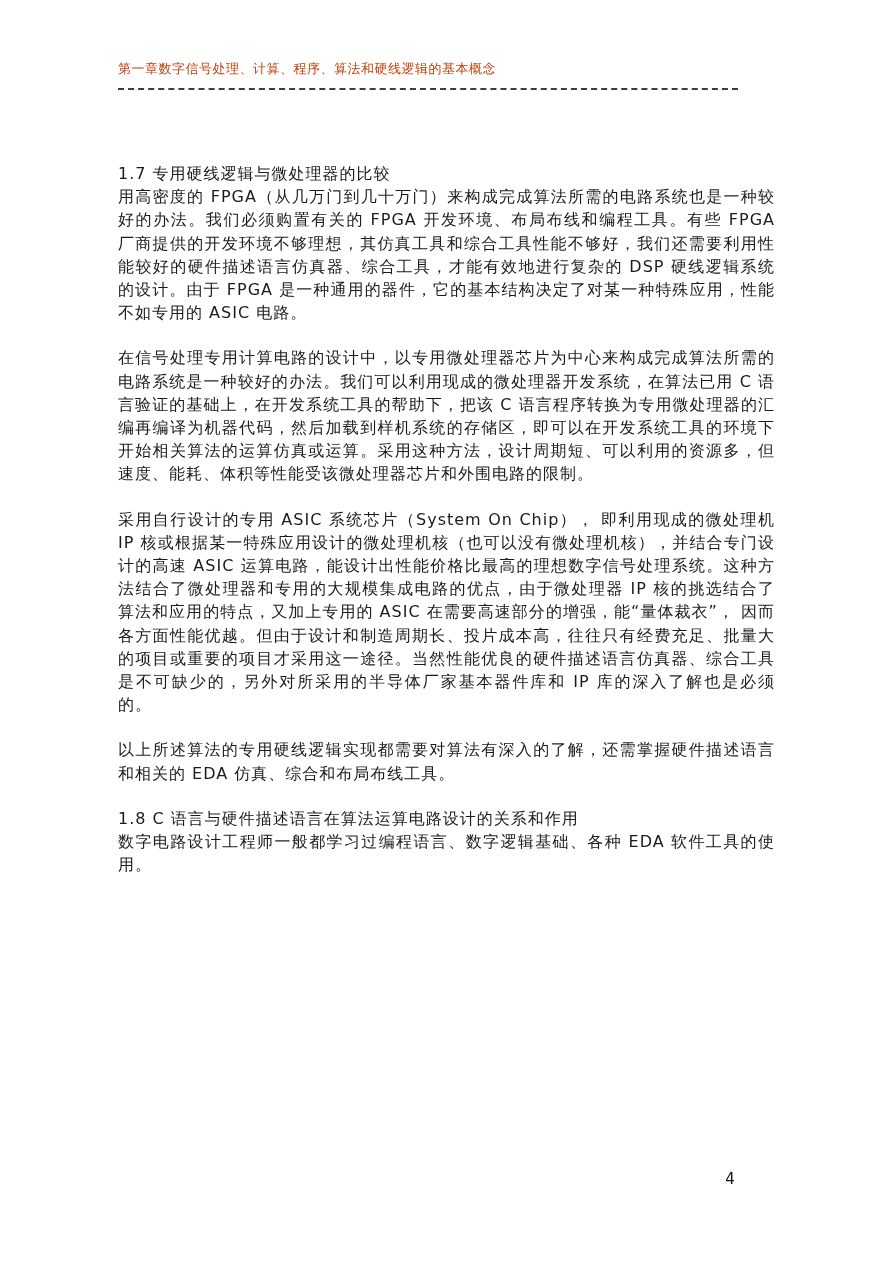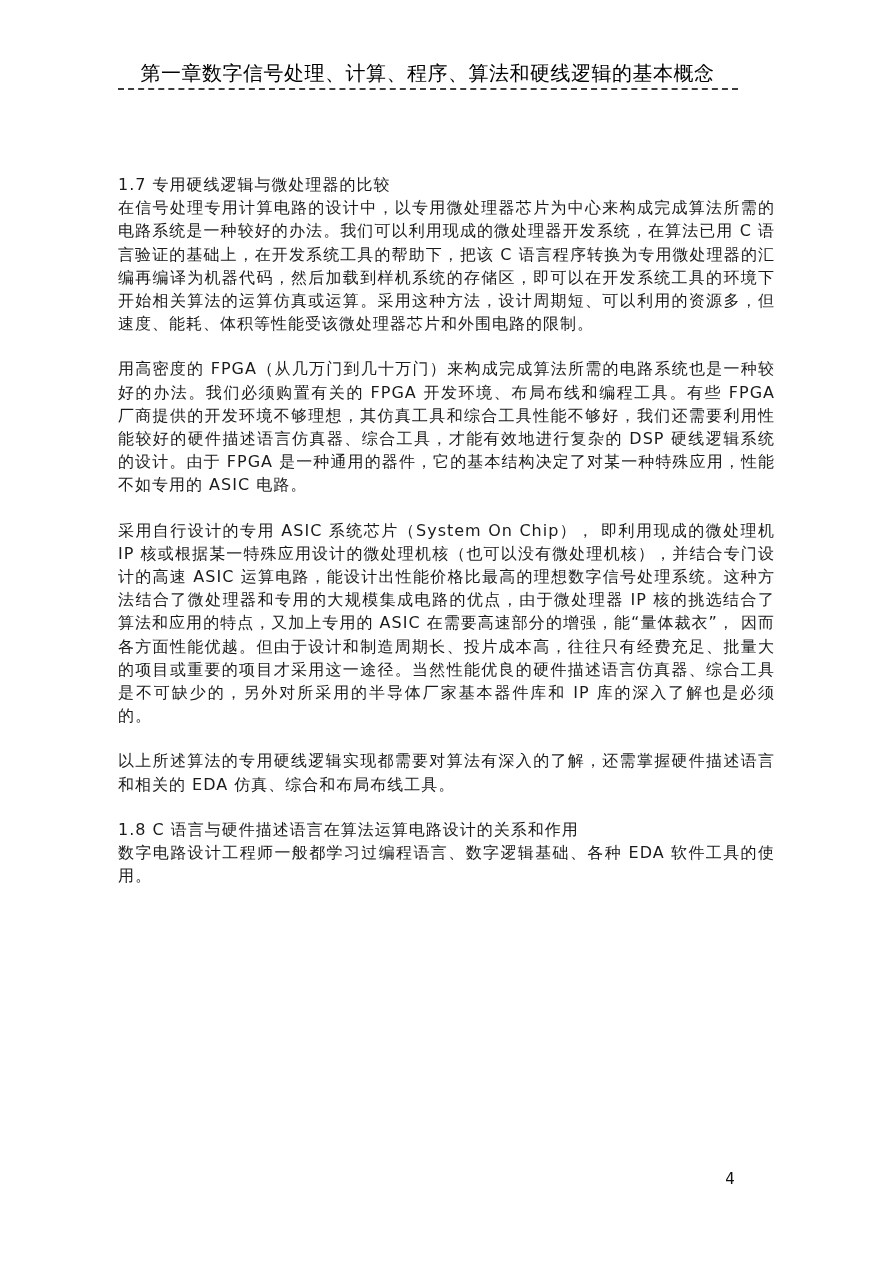--- a/index.html
+++ b/index.html
@@ -14,24 +14,24 @@
     background: #ffffff;
     overflow: hidden;
     font-family: "DejaVu Sans", "Liberation Sans", sans-serif;
     color: #1b1b1b;
   }
   .header-title {
     position: absolute;
     left: 118px;
     top: 60px;
     width: 619px;
-    text-align: center;
-    font-size: 20px;
+    text-align: left;
+    font-size: 13px;
     letter-spacing: 0.5px;
-    color: #000000;
+    color: #c2410c;
     white-space: nowrap;
   }
   .header-divider {
     position: absolute;
     left: 118px;
     top: 88px;
     width: 620px;
     height: 0;
     border-top: 2px dashed #3c3c3c;
   }
@@ -52,21 +52,21 @@
   }
   .heading {
     font-size: 16px;
     line-height: 23.2px;
     letter-spacing: 1px;
     margin: 0;
     font-weight: normal;
     color: #1b1b1b;
   }
   .heading.spaced-above {
-    margin-top: 12px;
+    margin-top: 1px;
   }
   .heading.spaced-below {
   }
   .page-number {
     position: absolute;
     left: 700px;
     top: 1170px;
     width: 60px;
     text-align: center;
     font-size: 15px;
@@ -81,23 +81,23 @@
   <div class="header-title">第一章数字信号处理、计算、程序、算法和硬线逻辑的基本概念</div>
 
   <div class="header-divider"></div>
 
   <div class="body-content">
 
 
 
     <h2 class="heading spaced-above">1.7 专用硬线逻辑与微处理器的比较</h2>
 
+    <p class="para">用高密度的 FPGA（从几万门到几十万门）来构成完成算法所需的电路系统也是一种较好的办法。我们必须购置有关的 FPGA 开发环境、布局布线和编程工具。有些 FPGA 厂商提供的开发环境不够理想，其仿真工具和综合工具性能不够好，我们还需要利用性能较好的硬件描述语言仿真器、综合工具，才能有效地进行复杂的 DSP 硬线逻辑系统的设计。由于 FPGA 是一种通用的器件，它的基本结构决定了对某一种特殊应用，性能不如专用的 ASIC 电路。</p>
+
     <p class="para">在信号处理专用计算电路的设计中，以专用微处理器芯片为中心来构成完成算法所需的电路系统是一种较好的办法。我们可以利用现成的微处理器开发系统，在算法已用 C 语言验证的基础上，在开发系统工具的帮助下，把该 C 语言程序转换为专用微处理器的汇编再编译为机器代码，然后加载到样机系统的存储区，即可以在开发系统工具的环境下开始相关算法的运算仿真或运算。采用这种方法，设计周期短、可以利用的资源多，但速度、能耗、体积等性能受该微处理器芯片和外围电路的限制。</p>
-
-    <p class="para">用高密度的 FPGA（从几万门到几十万门）来构成完成算法所需的电路系统也是一种较好的办法。我们必须购置有关的 FPGA 开发环境、布局布线和编程工具。有些 FPGA 厂商提供的开发环境不够理想，其仿真工具和综合工具性能不够好，我们还需要利用性能较好的硬件描述语言仿真器、综合工具，才能有效地进行复杂的 DSP 硬线逻辑系统的设计。由于 FPGA 是一种通用的器件，它的基本结构决定了对某一种特殊应用，性能不如专用的 ASIC 电路。</p>
 
     <p class="para">采用自行设计的专用 ASIC 系统芯片（System On Chip）， 即利用现成的微处理机 IP 核或根据某一特殊应用设计的微处理机核（也可以没有微处理机核），并结合专门设计的高速 ASIC 运算电路，能设计出性能价格比最高的理想数字信号处理系统。这种方法结合了微处理器和专用的大规模集成电路的优点，由于微处理器 IP 核的挑选结合了算法和应用的特点，又加上专用的 ASIC 在需要高速部分的增强，能“量体裁衣”， 因而各方面性能优越。但由于设计和制造周期长、投片成本高，往往只有经费充足、批量大的项目或重要的项目才采用这一途径。当然性能优良的硬件描述语言仿真器、综合工具是不可缺少的，另外对所采用的半导体厂家基本器件库和 IP 库的深入了解也是必须的。</p>
 
     <p class="para">以上所述算法的专用硬线逻辑实现都需要对算法有深入的了解，还需掌握硬件描述语言和相关的 EDA 仿真、综合和布局布线工具。</p>
 
     <h2 class="heading spaced-below">1.8  C 语言与硬件描述语言在算法运算电路设计的关系和作用</h2>
 
     <p class="para">数字电路设计工程师一般都学习过编程语言、数字逻辑基础、各种 EDA 软件工具的使用。</p>
 
   </div>

